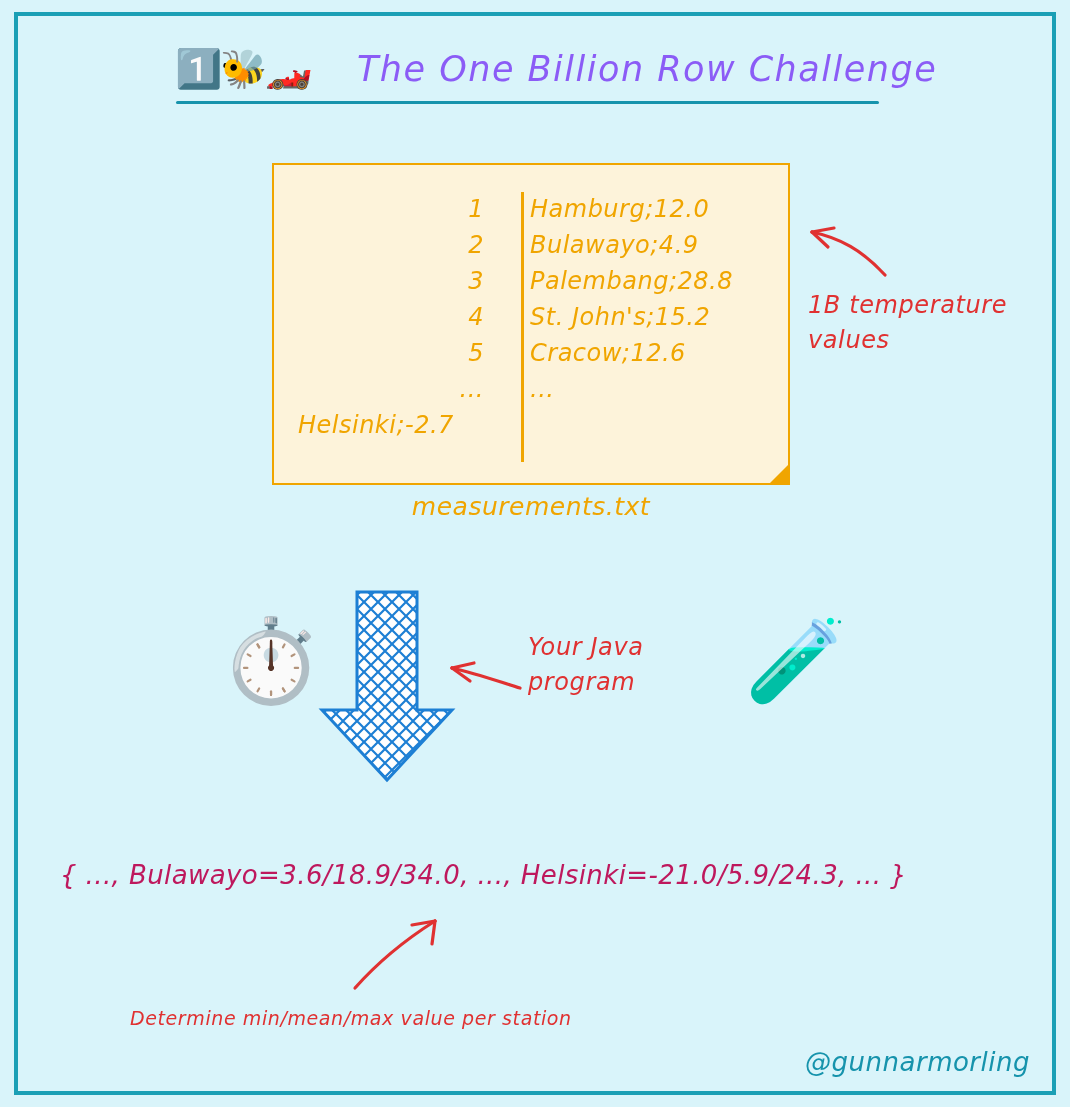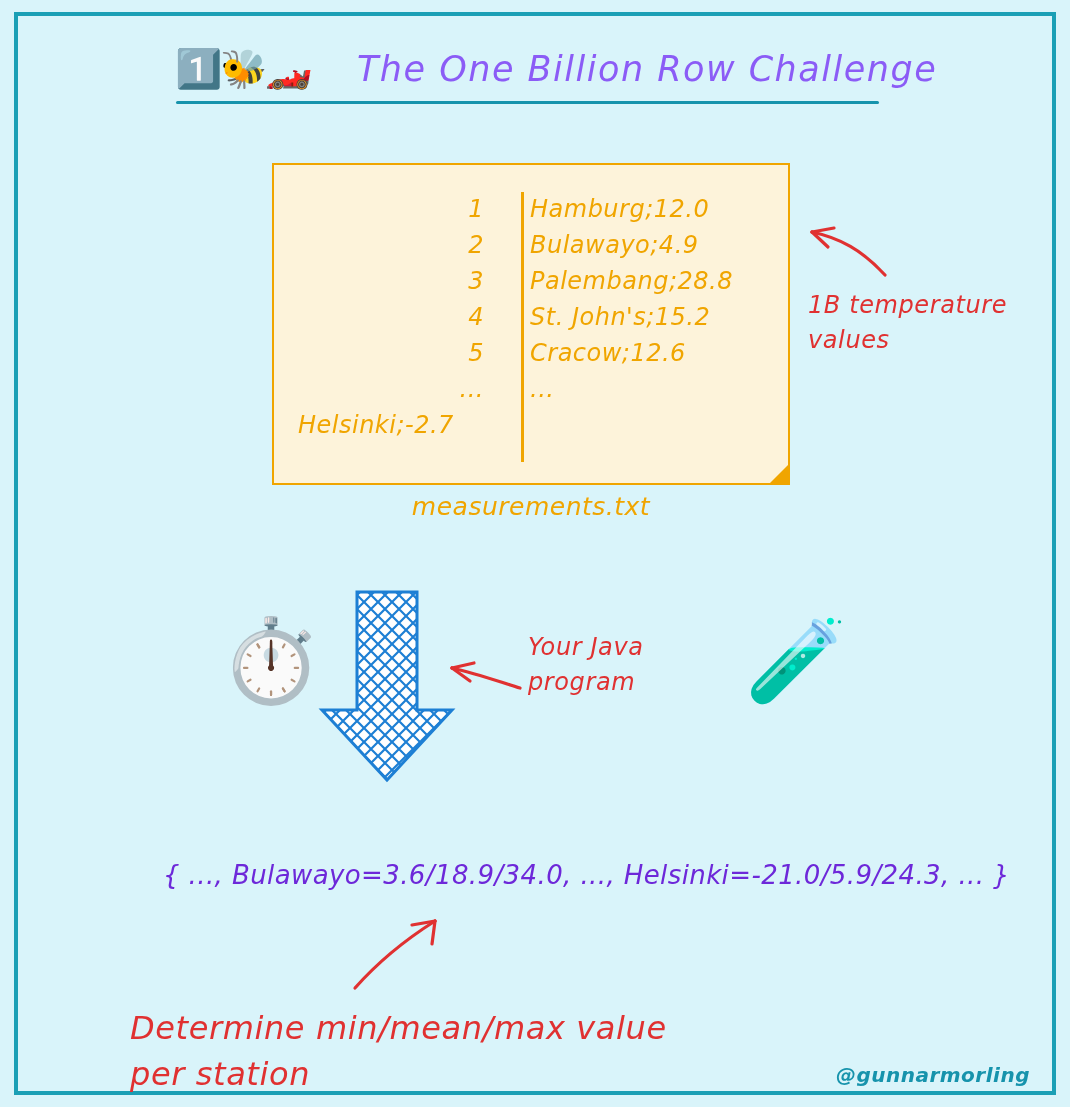--- a/index.html
+++ b/index.html
@@ -136,21 +136,21 @@
   .anno {
     position: absolute;
     color: #e03131;
     font-size: 24px;
     font-style: italic;
     letter-spacing: 0.6px;
     line-height: 1.45;
   }
   #anno-1b { left: 808px; top: 288px; width: 230px; }
   #anno-java { left: 528px; top: 630px; width: 210px; }
-  #anno-determine { left: 130px; top: 1005px; width: 600px; text-align: left; font-size: 32px; }
+  #anno-determine { left: 130px; top: 1005px; width: 600px; text-align: left; font-size: 19px; }
 
   
   #overlay {
     position: absolute;
     left: 0; top: 0;
     width: 1070px;
     height: 1107px;
     pointer-events: none;
   }
 
@@ -161,37 +161,36 @@
   }
   #stopwatch { left: 220px; top: 620px; font-size: 82px; }
   #testtube { left: 745px; top: 620px; font-size: 82px; }
 
   
   .result {
     position: absolute;
     left: 60px;
     top: 860px;
     width: 950px;
-    text-align: right;
-    color: #6d28d9;
+    text-align: left;
+    color: #be185d;
     font-size: 26px;
     font-style: italic;
     letter-spacing: 0.4px;
   }
 
   
   .handle {
     position: absolute;
     right: 40px;
-    bottom: 20px;
+    bottom: 30px;
     color: #1693ac;
-    font-size: 20px;
-    font-style: italic;
-    letter-spacing: 0.5px;
-    font-weight: bold;
+    font-size: 26px;
+    font-style: italic;
+    letter-spacing: 0.5px;
   }
 </style>
 </head>
 <body>
 
 <div id="canvas">
 
   <div class="frame"></div>
 
   <div class="title-row">

